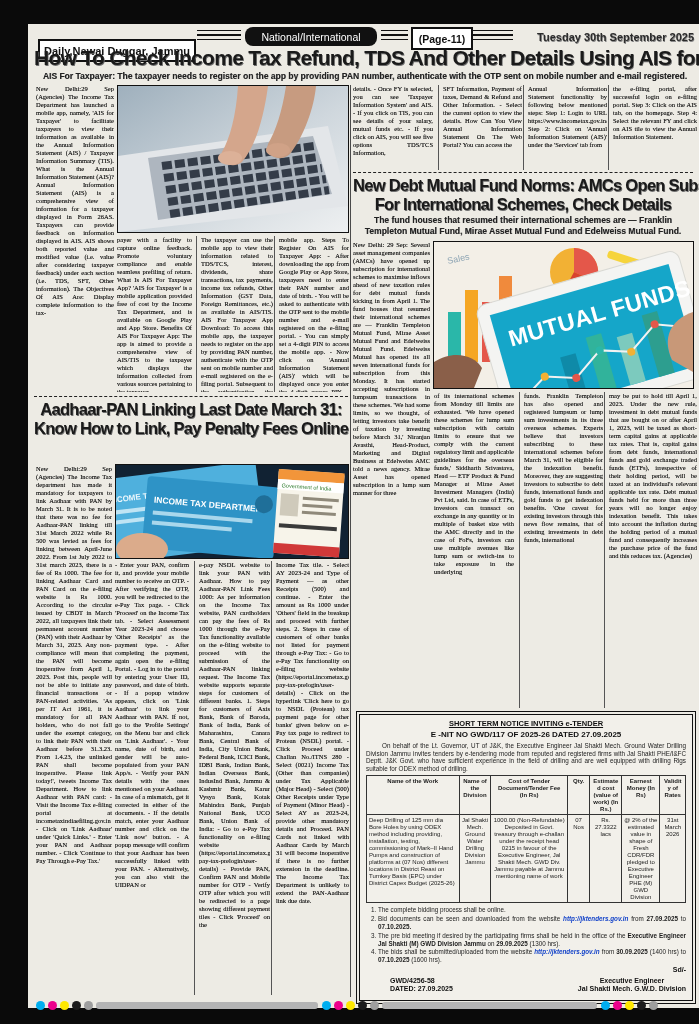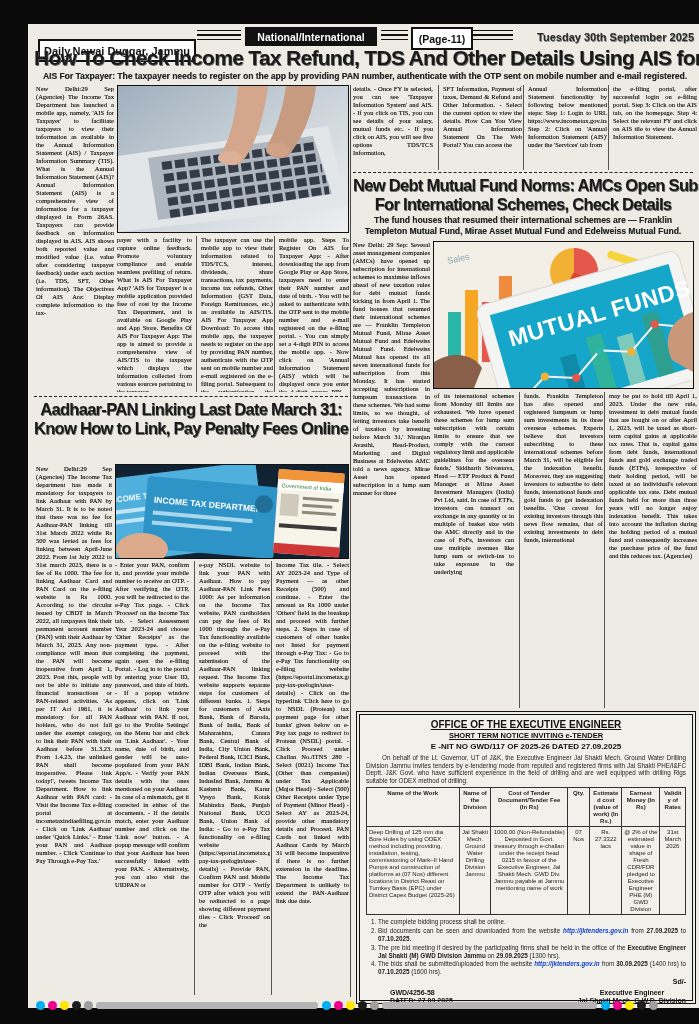--- a/index.html
+++ b/index.html
@@ -4,22 +4,22 @@
 <style>
   html,body{margin:0;padding:0;background:#000;}
   .canvas{position:relative;width:699px;height:1024px;background:#0a0a0a;overflow:hidden;
           font-family:"Liberation Serif","DejaVu Serif",serif;}
   .paper{position:absolute;left:28px;top:24px;width:671px;height:984px;background:#edebe4;}
   .abs{position:absolute;}
   
   .masthead-box{background:#fff;border:2px solid #111;font-family:"Liberation Sans",sans-serif;
     font-weight:bold;font-size:11px;display:flex;align-items:center;justify-content:center;color:#111;margin-top:12px;}
   .rule-lines{background:repeating-linear-gradient(to bottom,#111 0 1.5px,transparent 1.5px 4.5px);}
-  .section-box{background:#111;color:#fff;font-family:"Liberation Sans",sans-serif;font-weight:bold;
-    font-size:10.5px;display:flex;align-items:center;justify-content:center;}
+  .section-box{background:#111;color:#fff;font-family:"Liberation Sans",sans-serif;font-weight:normal;
+    font-size:10.5px;display:flex;align-items:center;justify-content:center;border-radius:8px;}
   .page-box{background:#fff;border:2px solid #111;color:#111;font-family:"Liberation Sans",sans-serif;
     font-weight:bold;font-size:10.5px;display:flex;align-items:center;justify-content:center;}
   .date-text{font-family:"Liberation Sans",sans-serif;font-weight:bold;font-size:11px;color:#2b2b2b;
     text-shadow:0.6px 0.6px 0 #888;display:flex;align-items:center;justify-content:flex-end;}
   
   .headline{font-family:"Liberation Sans",sans-serif;font-weight:bold;color:#1a1a1a;text-align:center;
     letter-spacing:-0.7px;text-shadow:0.7px 0.7px 0 #6e6e6e;white-space:nowrap;}
   .h1{font-size:21px;line-height:24px;}
   .h2{font-size:16.5px;line-height:19px;}
   .subhead{font-family:"Liberation Sans",sans-serif;font-weight:bold;color:#222;text-align:center;
@@ -206,21 +206,20 @@
       </g>
       <ellipse cx="26" cy="84" rx="26" ry="16" fill="#dbab8b"></ellipse>
     </svg>
   </div>
 
   <div class="abs col" style="left:115px;top:561px;width:74px;height:434px;">- Enter your PAN, confirm it, and provide your mobile number to receive an OTP. - After verifying the OTP, you will be redirected to the e-Pay Tax page. - Click 'Proceed' on the Income Tax tab. - Select Assessment Year 2023-24 and choose 'Other Receipts' as the payment type. - After completing the payment, again open the e-filing Portal. - Log in to the portal by entering your User ID, password, and date of birth. - If a popup window appears, click on 'Link Aadhaar' to link your Aadhaar with PAN. If not, go to the 'Profile Settings' on the Menu bar and click on 'Link Aadhaar'. - Your name, date of birth, and gender will be auto-populated from your PAN App/s. - Verify your PAN details with the ones mentioned on your Aadhaar. In case of a mismatch, get it corrected in either of the documents. - If the details match, enter your Aadhaar number and click on the 'Link now' button. - A popup message will confirm that your Aadhaar has been successfully linked with your PAN. - Alternatively, you can also visit the UIDPAN or</div>
   <div class="abs col rule" style="left:194px;top:561px;width:71px;height:434px;">e-pay NSDL website to link your PAN with Aadhaar. How to pay Aadhaar-PAN Link Fees 1000: As per information on the Income Tax website, PAN cardholders can pay the fees of Rs 1000 through the e-Pay Tax functionality available on the e-filing website to proceed with the submission of the Aadhaar-PAN linking request. The Income Tax website supports separate steps for customers of different banks. 1. Steps for customers of Axis Bank, Bank of Baroda, Bank of India, Bank of Maharashtra, Canara Bank, Central Bank of India, City Union Bank, Federal Bank, ICICI Bank, IDBI Bank, Indian Bank, Indian Overseas Bank, IndusInd Bank, Jammu &amp; Kashmir Bank, Karur Vysya Bank, Kotak Mahindra Bank, Punjab National Bank, UCO Bank, Union Bank of India: - Go to e-Pay Tax functionality on e-filing website (https://eportal.incometax.gov.in/iec/foservices/#/e-pay-tax-prelogin/user-details) - Provide PAN, Confirm PAN and Mobile number for OTP - Verify OTP after which you will be redirected to a page showing different payment tiles - Click 'Proceed' on the</div>
   <div class="abs col rule" style="left:271px;top:561px;width:73px;height:434px;">Income Tax tile. - Select AY 2023-24 and Type of Payment — as other Receipts (500) and continue. - Enter the amount as Rs 1000 under 'Others' field in the breakup and proceed with further steps. 2. Steps in case of customers of other banks not listed for payment through e-Pay Tax: - Go to e-Pay Tax functionality on e-filing website (https://eportal.incometax.gov.in/iec/foservices/#/e-pay-tax-prelogin/user-details) - Click on the hyperlink 'Click here to go to NSDL (Protean) tax payment page for other banks' given below on e-Pay tax page to redirect to Protean (NSDL) portal. - Click Proceed under Challan No./ITNS 280 - Select (0021) Income Tax (Other than companies) under Tax Applicable (Major Head) - Select (500) Other Receipts under Type of Payment (Minor Head) - Select AY as 2023-24, provide other mandatory details and Proceed. PAN Cards not linked with Aadhaar Cards by March 31 will become inoperative if there is no further extension in the deadline. The Income Tax Department is unlikely to extend the PAN-Aadhaar link due date.</div>
 
   <div class="abs tender-box" style="left:359px;top:714px;width:334px;height:287px;">
-    <div class="t-title">OFFICE OF THE EXECUTIVE ENGINEER</div>
     <div class="t-title small">SHORT TERM NOTICE INVITING e-TENDER</div>
     <div class="t-nit">E -NIT NO GWD/117 OF 2025-26 DATED 27.09.2025</div>
     <div class="t-intro">On behalf of the Lt. Governor, UT of J&amp;K, the Executive Engineer Jal Shakti Mech. Ground Water Drilling Division Jammu invites tenders by e-tendering mode from reputed and registered firms with Jal Shakti PHE/I&amp;FC Deptt. J&amp;K Govt. who have sufficient experience in the field of drilling and are well equipped with drilling Rigs suitable for ODEX method of drilling.</div>
 
     <table class="tender">
       <colgroup>
         <col style="width:29%">
           <col style="width:10%">
           <col style="width:24%">
           <col style="width:7%">

